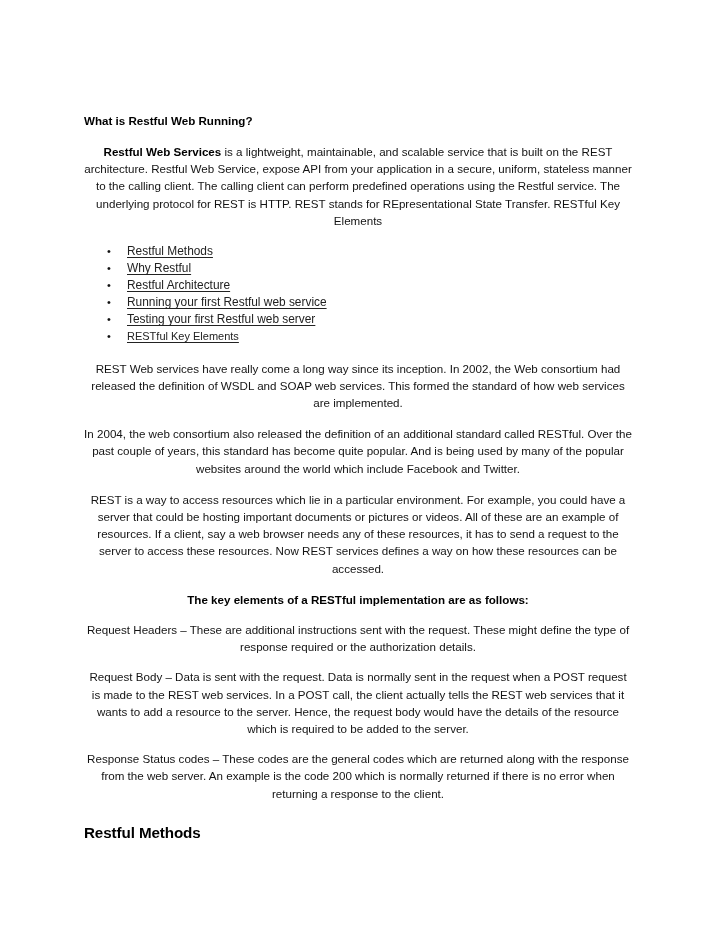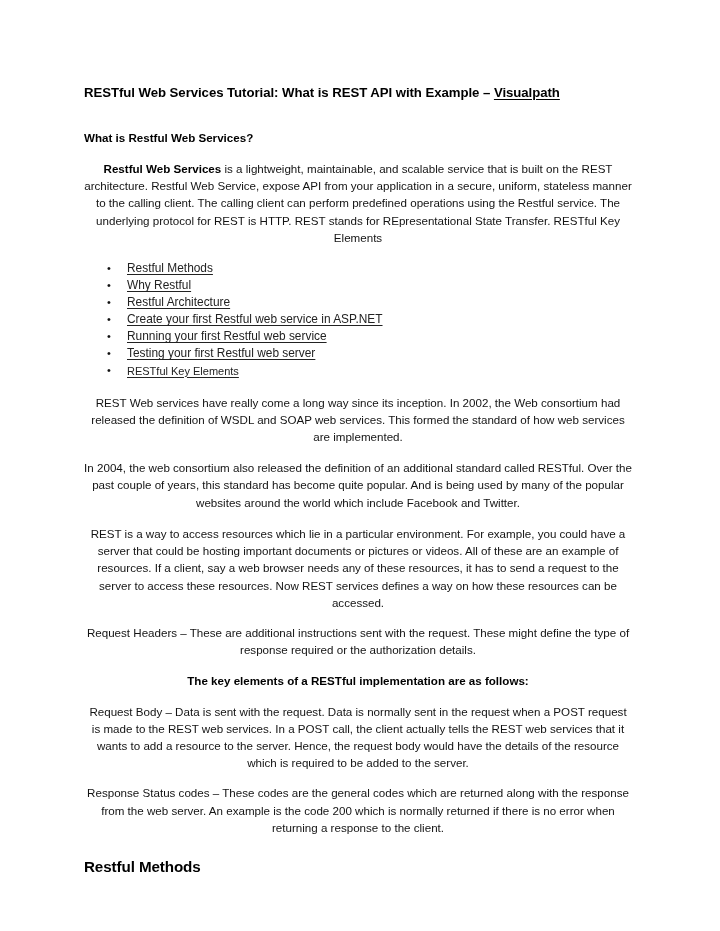--- a/index.html
+++ b/index.html
@@ -119,45 +119,43 @@
     color: #000000;
     letter-spacing: -0.1px;
   }
 </style>
 </head>
 <body>
 
 <div class="page">
   <div class="content">
 
-    <h1 class="doc-title"><span>RESTful Web Services Tutorial: What is REST API with Example – </span><span class="link">Visualpath</span></h1>
 
-    <h2 class="sub-heading">What is Restful Web Services?</h2>
+    <h2 class="sub-heading">What is Restful Web Running?</h2>
 
     <p class="body"><b>Restful Web Services</b><span> is a lightweight, maintainable, and scalable service that is built on the REST architecture. Restful Web Service, expose API from your application in a secure, uniform, stateless manner to the calling client. The calling client can perform predefined operations using the Restful service. The underlying protocol for REST is HTTP. REST stands for REpresentational State Transfer. RESTful Key Elements</span></p>
 
     <ul class="link-list">
       <li><span class="item-text">Restful Methods</span></li>
       <li><span class="item-text">Why Restful</span></li>
       <li><span class="item-text">Restful Architecture</span></li>
-      <li><span class="item-text">Create your first Restful web service in ASP.NET</span></li>
       <li><span class="item-text">Running your first Restful web service</span></li>
       <li><span class="item-text">Testing your first Restful web server</span></li>
       <li class="alt-face"><span class="item-text">RESTful Key Elements</span></li>
     </ul>
 
     <p class="body">REST Web services have really come a long way since its inception. In 2002, the Web consortium had released the definition of WSDL and SOAP web services. This formed the standard of how web services are implemented.</p>
 
     <p class="body">In 2004, the web consortium also released the definition of an additional standard called RESTful. Over the past couple of years, this standard has become quite popular. And is being used by many of the popular websites around the world which include Facebook and Twitter.</p>
 
     <p class="body">REST is a way to access resources which lie in a particular environment. For example, you could have a server that could be hosting important documents or pictures or videos. All of these are an example of resources. If a client, say a web browser needs any of these resources, it has to send a request to the server to access these resources. Now REST services defines a way on how these resources can be accessed.</p>
 
+    <p class="body"><b>The key elements of a RESTful implementation are as follows:</b></p>
+
     <p class="body tight">Request Headers – These are additional instructions sent with the request. These might define the type of response required or the authorization details.</p>
-
-    <p class="body"><b>The key elements of a RESTful implementation are as follows:</b></p>
 
     <p class="body tight">Request Body – Data is sent with the request. Data is normally sent in the request when a POST request is made to the REST web services. In a POST call, the client actually tells the REST web services that it wants to add a resource to the server. Hence, the request body would have the details of the resource which is required to be added to the server.</p>
 
     <p class="body tight">Response Status codes – These codes are the general codes which are returned along with the response from the web server. An example is the code 200 which is normally returned if there is no error when returning a response to the client.</p>
 
     <h2 class="section-heading">Restful Methods</h2>
 
   </div>
 </div>
 

